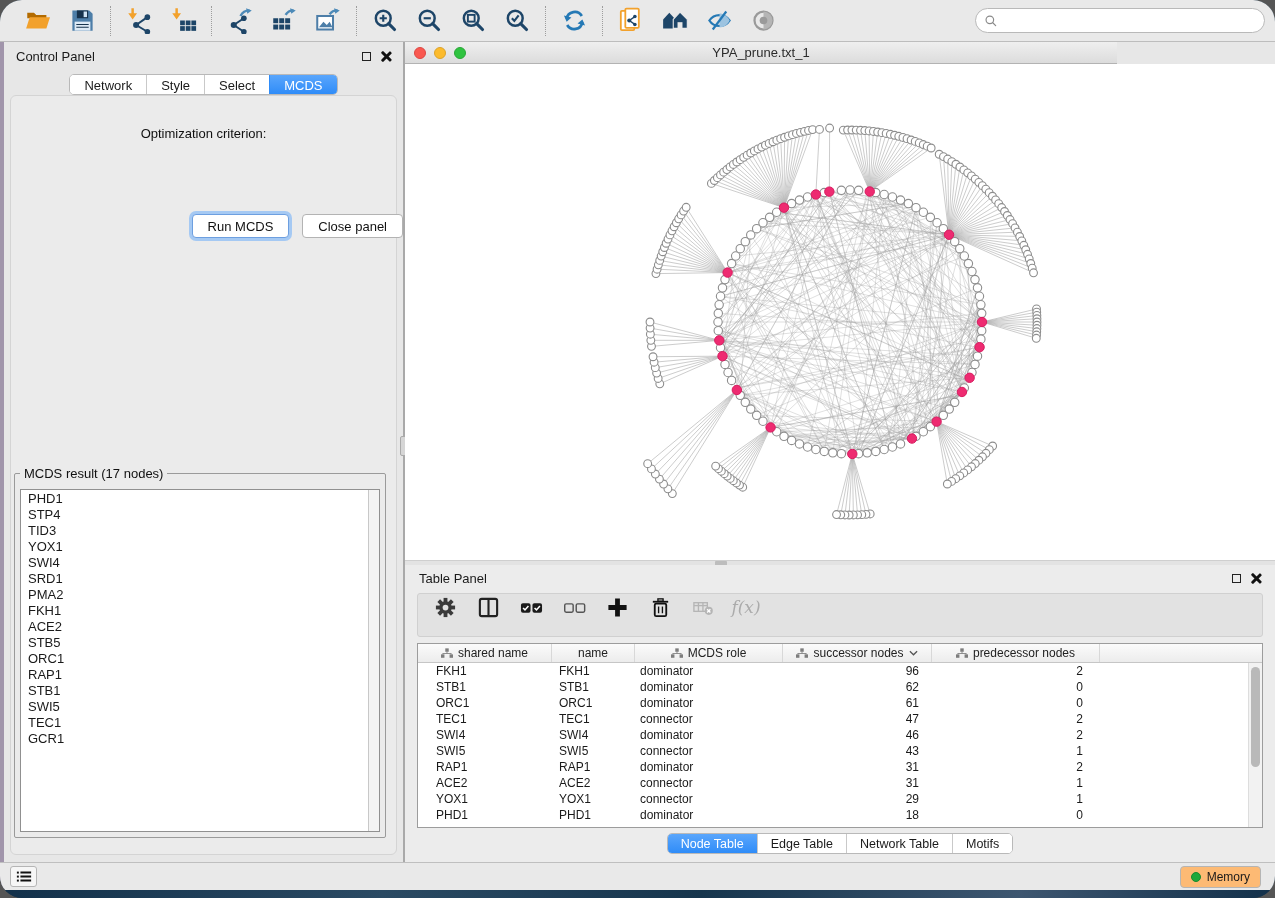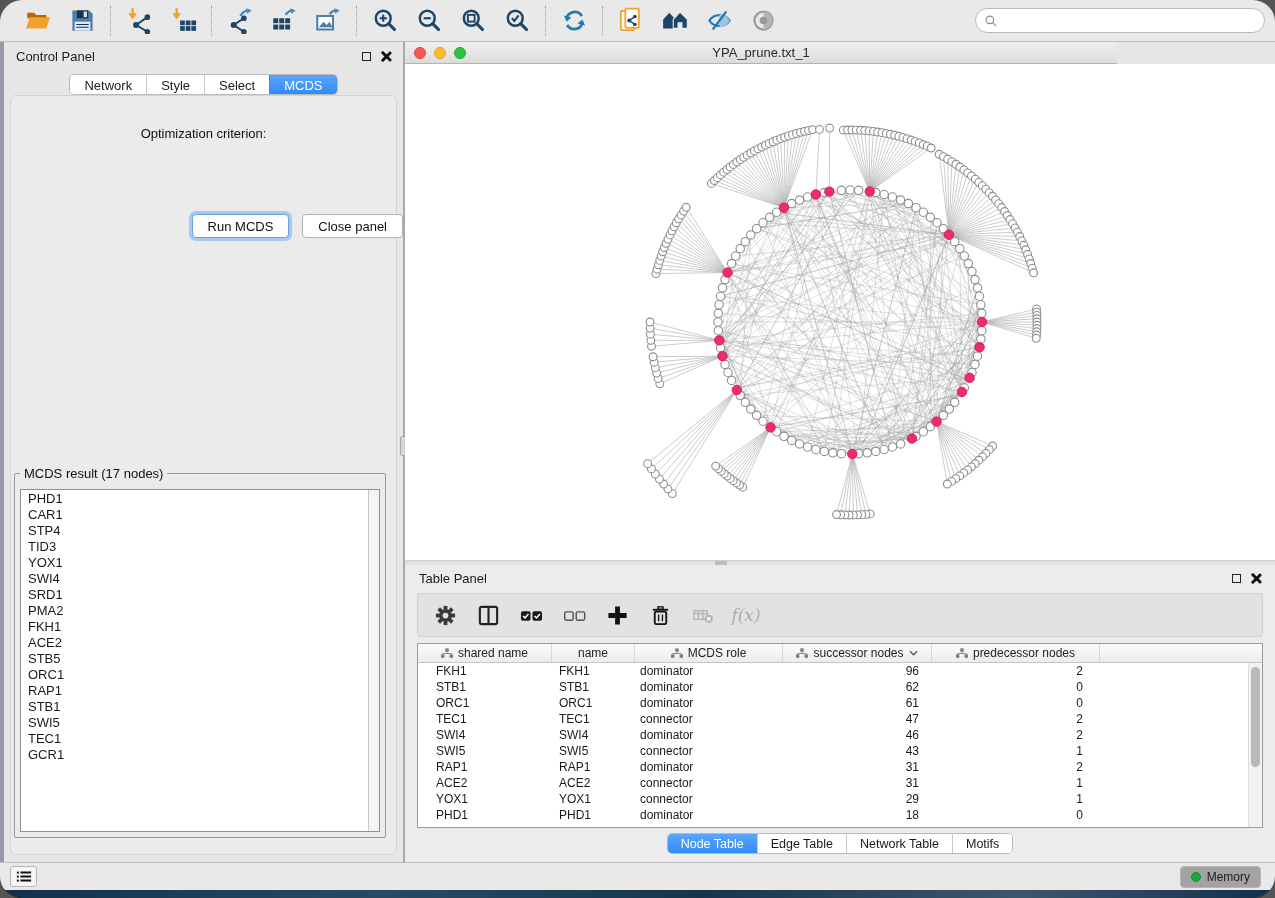--- a/index.html
+++ b/index.html
@@ -77,21 +77,21 @@
   .e1{stroke:#9b9b9b;stroke-opacity:.42;stroke-width:.75;}
   .e2{stroke:#b3b3b3;stroke-opacity:.85;stroke-width:.8;}
   .nw{fill:#fff;stroke:#8d8d8d;stroke-width:1.1;}
   .np{fill:#ee2b71;stroke:#d81b60;stroke-width:1;}
   .hsplit{position:absolute;left:0;top:518px;width:870px;height:5px;background:#e3e3e3;border-top:1px solid #cfcfcf;}
   .hsplit .grip{position:absolute;left:310px;top:0;width:12px;height:5px;background:#bdbdbd;border-radius:1px;}
   
   .tpanel{position:absolute;left:0;top:523px;width:870px;height:297px;background:#ececec;}
   .tp-head{display:flex;align-items:center;height:26px;padding:0 14px;font-size:13px;}
   .tp-toolbar{position:absolute;left:12px;top:28px;width:846px;height:44px;background:#e2e2e2;
-    border:1px solid #d0d0d0;border-radius:3px;display:flex;align-items:center;gap:17px;padding-left:14px;}
+    border:1px solid #d0d0d0;border-radius:3px;display:flex;gap:17px;padding-left:14px;}
   .tpi{width:26px;height:26px;display:flex;align-items:center;justify-content:center;cursor:pointer;}
   .tpi svg{width:23px;height:23px;}
   .tpi.disabled{cursor:default;}
   .fx{font-family:"DejaVu Serif",serif;font-style:italic;font-size:17px;color:#ababab;}
   .dtable{position:absolute;left:12px;top:78px;width:846px;height:185px;background:#fff;border:1px solid #9c9c9c;}
   .thead{display:flex;height:19px;background:linear-gradient(#fbfbfb,#ececec);border-bottom:1px solid #c6c6c6;}
   .th{display:flex;align-items:center;justify-content:center;gap:5px;font-size:12px;color:#222;
     border-right:1px solid #d8d8d8;overflow:hidden;cursor:pointer;}
   .th svg{flex:0 0 auto;}
   .tbody{position:absolute;left:0;top:19px;right:14px;bottom:0;overflow:hidden;}
@@ -106,21 +106,21 @@
   .vscroll{position:absolute;top:19px;right:0;bottom:0;width:14px;background:#f2f2f2;border-left:1px solid #ddd;}
   .vscroll .thumb{position:absolute;left:2px;top:4px;width:9px;height:100px;background:#b9b9b9;border-radius:5px;}
   .tp-tabs{position:absolute;left:0;top:268px;width:100%;display:flex;justify-content:center;}
   .tp-tabs .seg{height:21px;border-radius:5px;}
   .tp-tabs .tab{font-size:12.5px;padding:2px 13px;}
   
   .statusbar{position:absolute;left:0;top:862px;width:1275px;height:28px;background:#e9e9e9;
     border-top:1px solid #bfbfbf;display:flex;align-items:center;}
   .list-btn{margin-left:10px;width:27px;height:21px;background:#f6f6f6;border:1px solid #b5b5b5;
     border-radius:3px;display:flex;align-items:center;justify-content:center;cursor:pointer;}
-  .mem-btn{margin-left:auto;margin-right:14px;height:22px;background:#a3a3a3;border:1px solid #b5b5b5;
+  .mem-btn{margin-left:auto;margin-right:14px;height:22px;background:#fdba74;border:1px solid #b5b5b5;
     border-radius:4px;display:flex;align-items:center;gap:6px;padding:0 10px;font-size:12px;cursor:pointer;}
   .mem-dot{width:10px;height:10px;border-radius:50%;background:#1fa83a;border:1px solid #188a2f;}
 </style>
 </head>
 <body>
 
 <div class="screen">
 
   <div class="toolbar">
     <div class="tb-group">
@@ -322,21 +322,20 @@
       <div class="opt-label">Optimization criterion:</div>
       <div class="btnrow">
         <div class="btn focused">Run MCDS</div>
         <div class="btn">Close panel</div>
       </div>
       <fieldset class="mcds">
         <legend>MCDS result (17 nodes)</legend>
         <div class="mcds-listwrap">
           <div class="mcds-items" id="mcds-list">
               <div class="mcds-item">PHD1</div>
-              <div class="mcds-item">CAR1</div>
               <div class="mcds-item">STP4</div>
               <div class="mcds-item">TID3</div>
               <div class="mcds-item">YOX1</div>
               <div class="mcds-item">SWI4</div>
               <div class="mcds-item">SRD1</div>
               <div class="mcds-item">PMA2</div>
               <div class="mcds-item">FKH1</div>
               <div class="mcds-item">ACE2</div>
               <div class="mcds-item">STB5</div>
               <div class="mcds-item">ORC1</div>

